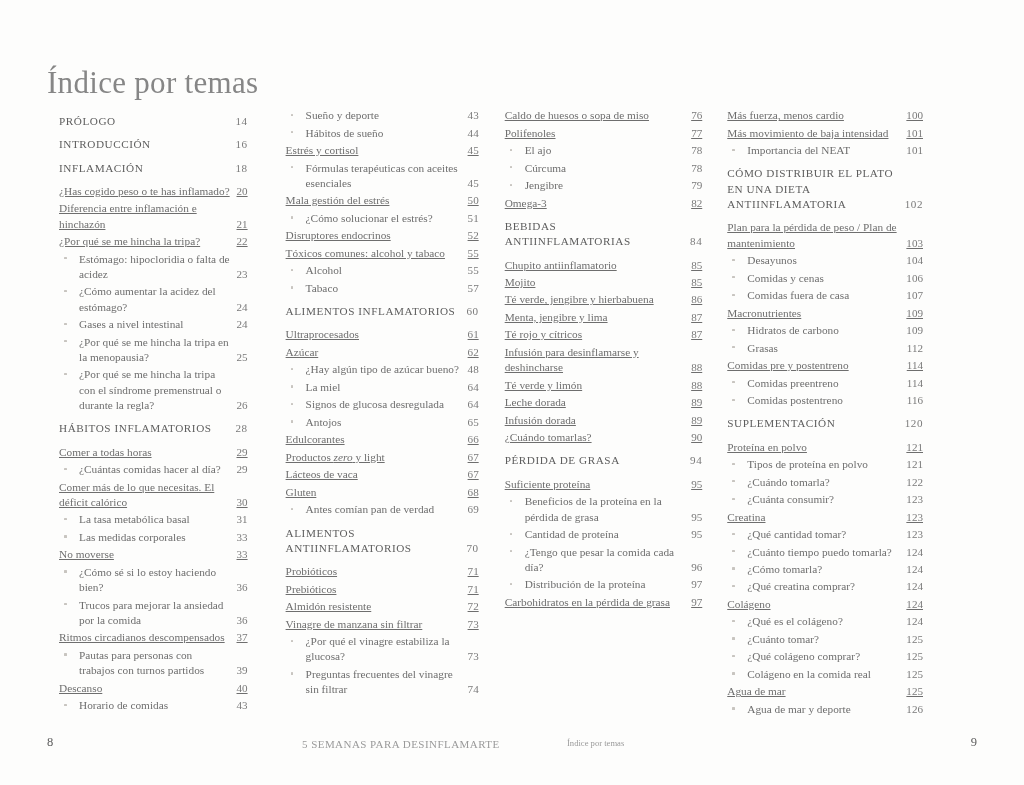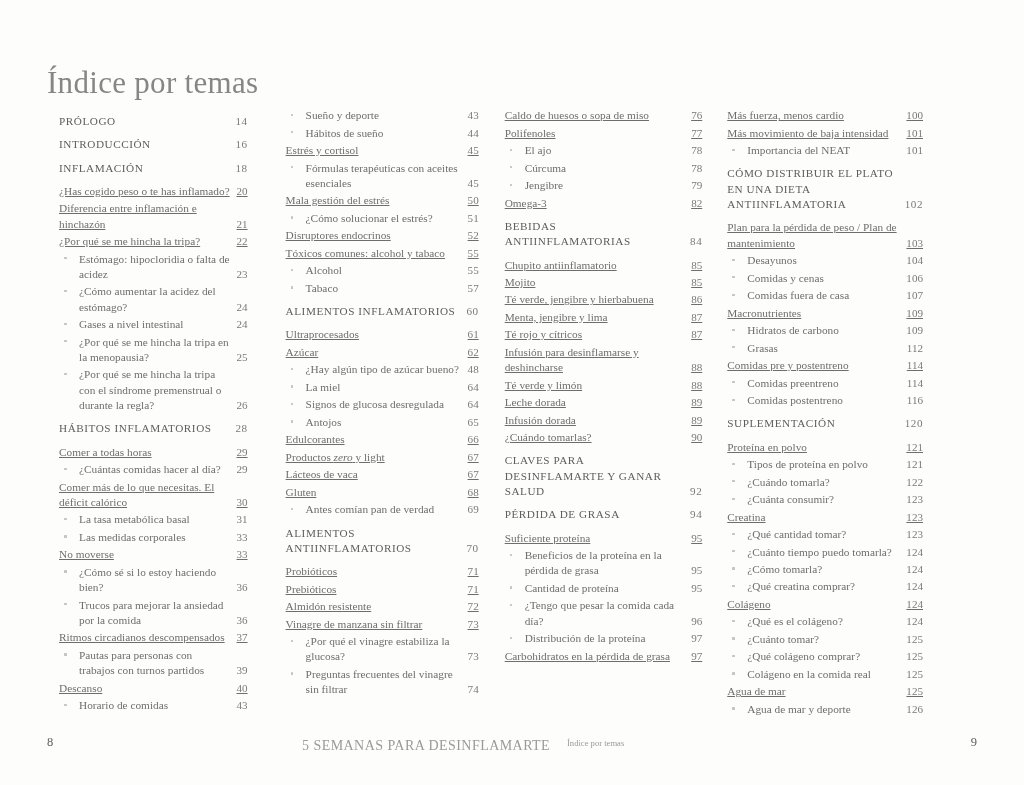--- a/index.html
+++ b/index.html
@@ -126,21 +126,21 @@
     position: absolute;
     right: 47px;
     top: 0px;
     font-size: 12.5px;
     color: #5c5c5c;
   }
   .footer .frunning-left {
     position: absolute;
     left: 302px;
     top: 3px;
-    font-size: 14px;
+    font-size: 11px;
     letter-spacing: 0.45px;
     color: #9a9a9a;
   }
   .footer .frunning-right {
     position: absolute;
     left: 567px;
     top: 3px;
     font-size: 8.6px;
     color: #9a9a9a;
   }
@@ -430,24 +430,20 @@
           <span class="label">Leche dorada</span>
           <span class="pagenum">89</span>
         </div>
         <div class="entry lvl-main">
           <span class="label">Infusión dorada</span>
           <span class="pagenum">89</span>
         </div>
         <div class="entry lvl-main">
           <span class="label">¿Cuándo tomarlas?</span>
           <span class="pagenum">90</span>
-        </div>
-        <div class="entry lvl-section">
-          <span class="label">CLAVES PARA DESINFLAMARTE Y GANAR SALUD</span>
-          <span class="pagenum">92</span>
         </div>
         <div class="entry lvl-section">
           <span class="label">PÉRDIDA DE GRASA</span>
           <span class="pagenum">94</span>
         </div>
         <div class="entry lvl-main">
           <span class="label">Suficiente proteína</span>
           <span class="pagenum">95</span>
         </div>
         <div class="entry lvl-sub">

